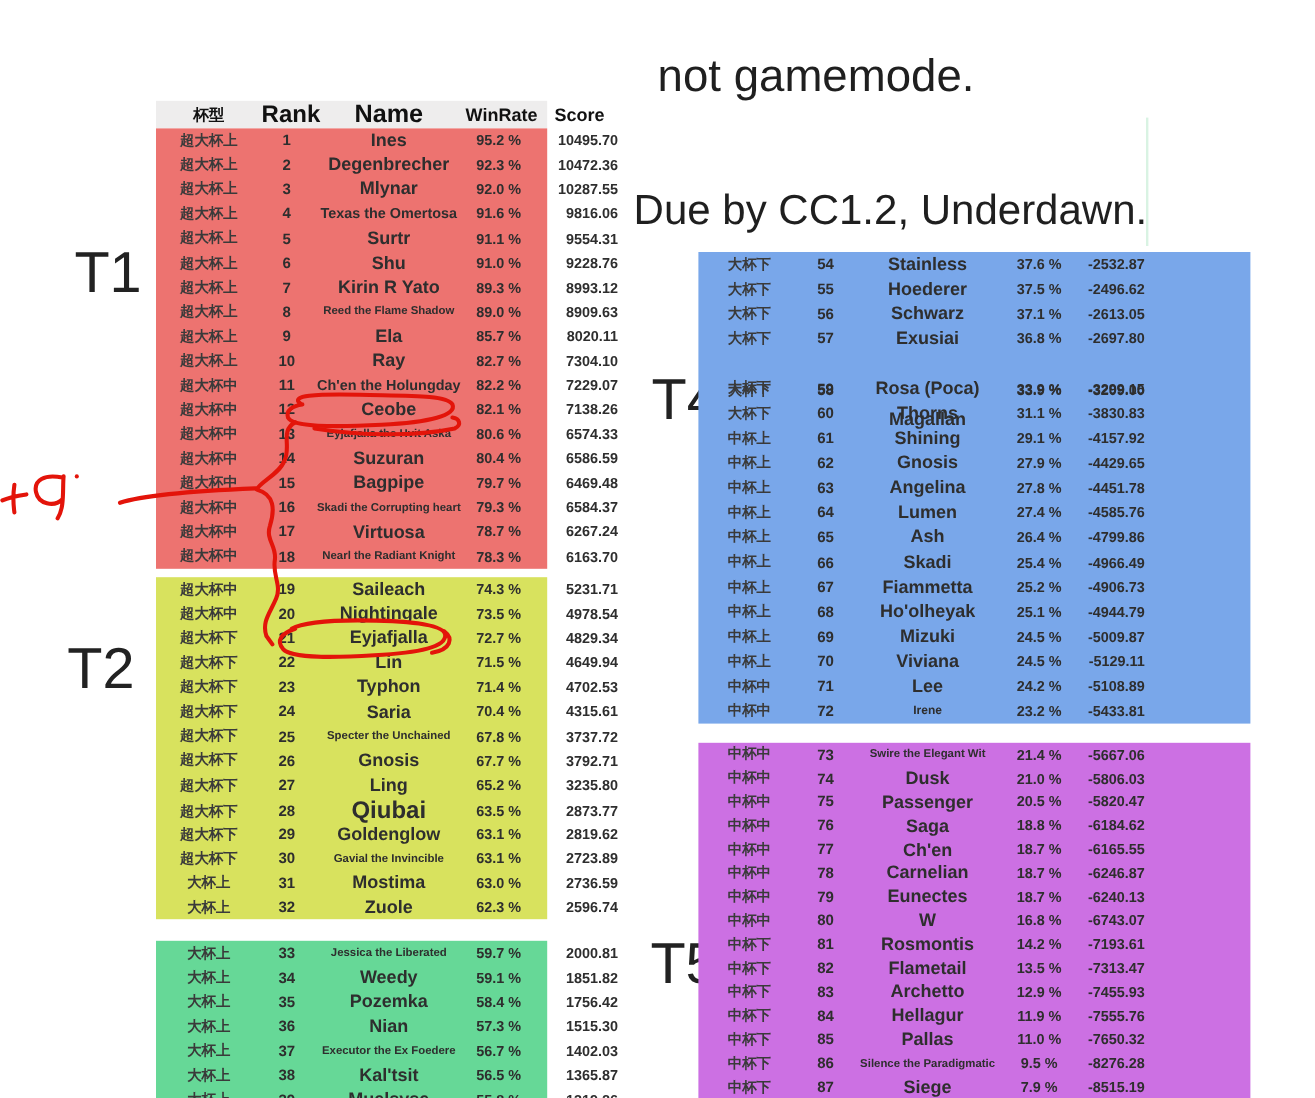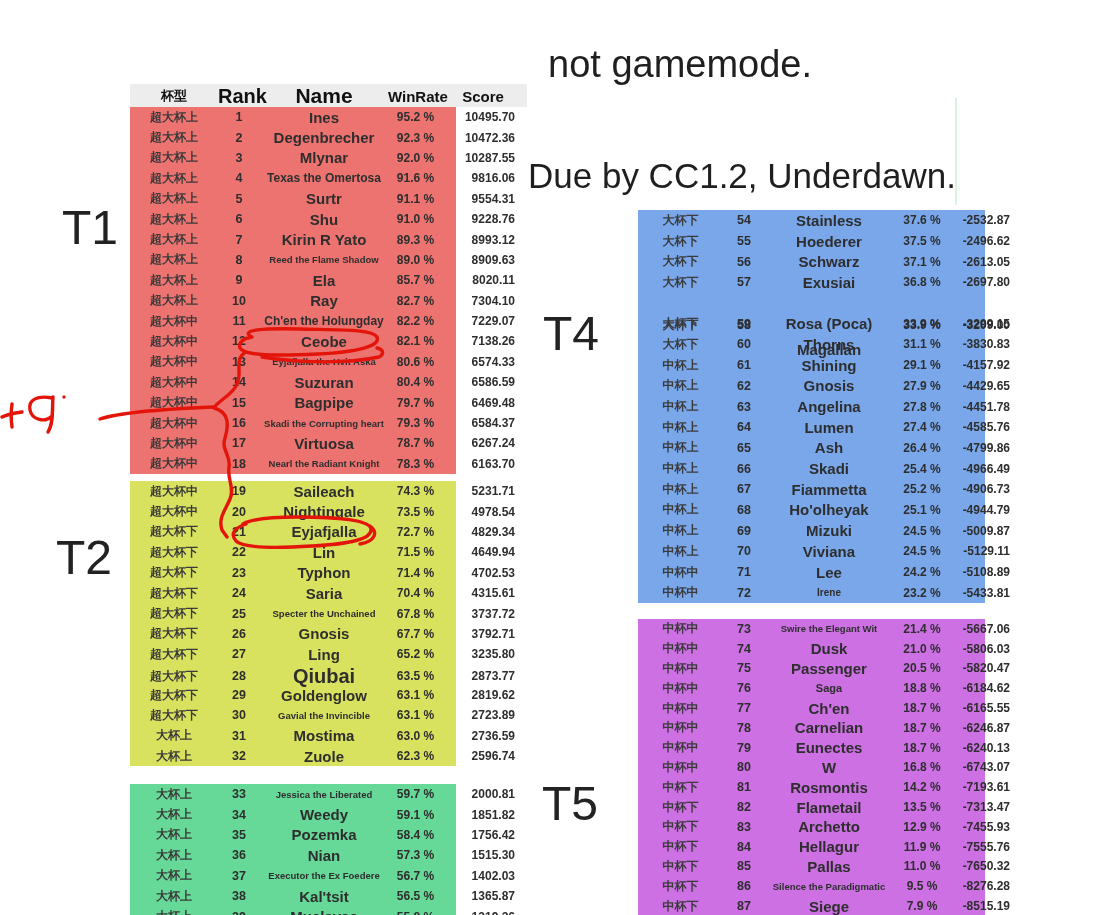--- a/index.html
+++ b/index.html
@@ -6,30 +6,30 @@
   #page{position:relative;width:1096px;height:915px;overflow:hidden;background:#fff;
         font-family:"Liberation Sans",sans-serif;color:#2d2d2d;}
   .big-title{position:absolute;left:178px;top:14px;font-size:40px;color:#1c1c1c;}
   .note{position:absolute;left:548px;top:40px;font-size:38px;line-height:49px;color:#1f1f1f;}
   .due{position:absolute;left:528px;top:156px;font-size:35px;color:#1f1f1f;}
   .tier-label{position:absolute;font-size:48px;color:#222;}
   #tl-t1{left:62px;top:200px;}
   #tl-t2{left:56px;top:530px;}
   #tl-t4{left:543px;top:306px;}
   #tl-t5{left:542px;top:776px;}
-  .thead{position:absolute;left:130px;top:84px;width:397px;height:23px;background:#eeeded;
+  .thead{position:absolute;left:130px;top:84px;width:326px;height:23px;background:#eeeded;
          display:grid;grid-template-columns:88px 42px 128px 55px 80px;align-items:center;}
   .thead div{text-align:center;font-weight:600;color:#111;white-space:nowrap;}
   .h-cup{font-size:13px;font-weight:700!important;}
   .h-rank{font-size:20px;}
   .h-name{font-size:21px;}
   .h-win,.h-score{font-size:15px;}
   .dtable{position:absolute;display:block;}
   .t-left{left:130px;width:326px;}
-  .t-right{left:638px;width:347px;}
+  .t-right{left:582px;width:460px;}
   .trow{display:grid;align-items:center;}
   .t-left .trow{grid-template-columns:88px 42px 128px 55px 80px;height:20.4px;}
   .t-right .trow{grid-template-columns:85px 42px 128px 58px 67px;height:20.7px;}
   #tbl-t5 .trow{height:19.8px;}
   .tcell{text-align:center;white-space:nowrap;overflow:visible;color:#2e2e2e;}
   .c0{font-size:12px;font-weight:700;color:#3a3a3a;}
   .c1{font-size:12.5px;font-weight:700;}
   .c2{font-weight:600;}
   .c3{font-size:12px;font-weight:600;}
   .c4{font-size:12px;font-weight:600;text-align:right;padding-right:8px;}
@@ -492,21 +492,21 @@
       <div class="trow">
         <div class="tcell c0">中杯中</div>
         <div class="tcell c1">75</div>
         <div class="tcell c2" style="font-size: 15px;">Passenger</div>
         <div class="tcell c3">20.5 %</div>
         <div class="tcell c4">-5820.47</div>
       </div>
       <div class="trow">
         <div class="tcell c0">中杯中</div>
         <div class="tcell c1">76</div>
-        <div class="tcell c2" style="font-size: 11px;">Saga</div>
+        <div class="tcell c2" style="font-size: 15px;">Saga</div>
         <div class="tcell c3">18.8 %</div>
         <div class="tcell c4">-6184.62</div>
       </div>
       <div class="trow">
         <div class="tcell c0">中杯中</div>
         <div class="tcell c1">77</div>
         <div class="tcell c2" style="font-size: 15px;">Ch'en</div>
         <div class="tcell c3">18.7 %</div>
         <div class="tcell c4">-6165.55</div>
       </div>

